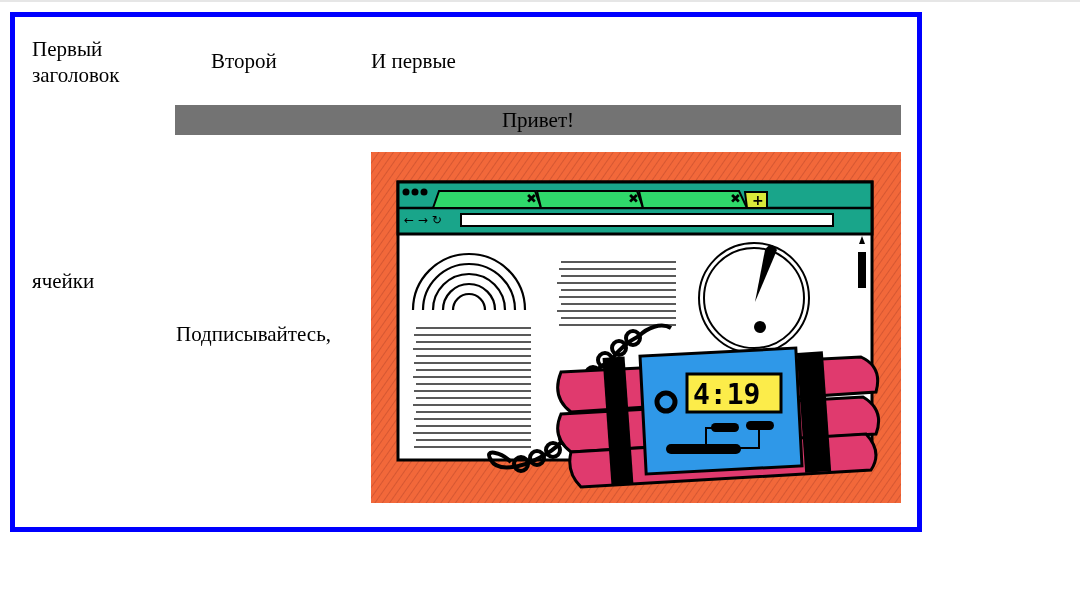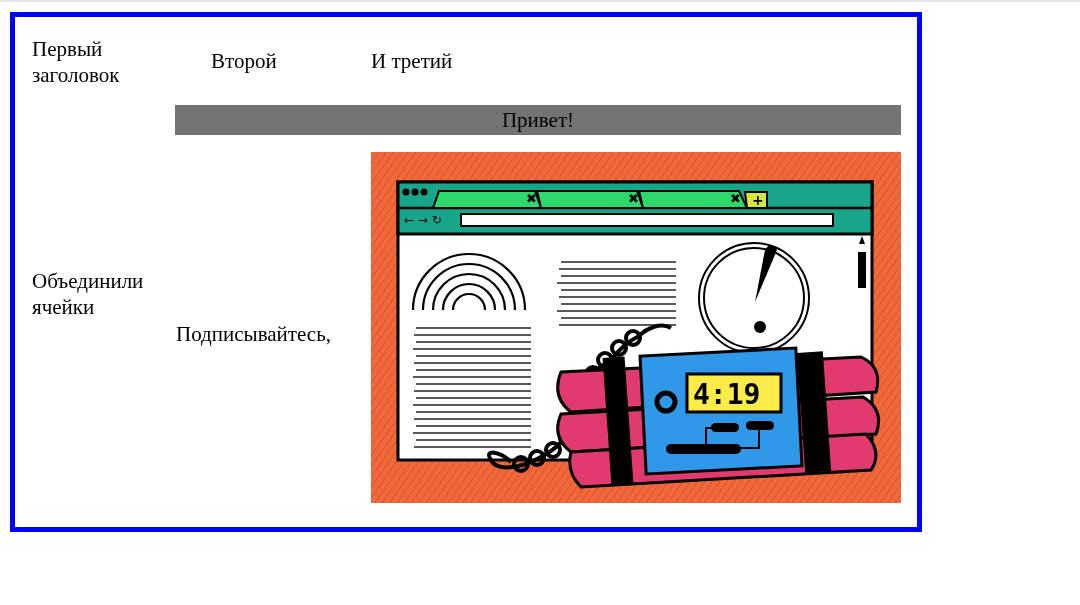--- a/index.html
+++ b/index.html
@@ -19,26 +19,25 @@
 
 <div class="topline"></div>
 
 <div class="frame"></div>
 
 <div class="cell th" style="left:32px; top:36px;">
   <div>Первый</div>
   <div>заголовок</div>
 </div>
 <div class="cell th" style="left:176px; top:48px;margin-left:35px;">Второй</div>
-<div class="cell th" style="left:371px; top:48px;">И третий</div>
+<div class="cell th" style="left:371px; top:48px;">И первые</div>
 
 <div class="yellow">Привет!</div>
 
 <div class="cell" style="left:32px; top:268px;">
-  <div>Объединили</div>
   <div>ячейки</div>
 </div>
 
 <div class="cell" style="left:176px; top:321px;">Подписывайтесь,</div>
 
 <div class="pic">
 <svg width="530" height="351" viewBox="0 0 530 351" xmlns="http://www.w3.org/2000/svg">
   <defs>
     <pattern id="hatch" width="6" height="6" patternUnits="userSpaceOnUse" patternTransform="rotate(35)">
       <rect width="6" height="6" fill="#f2683a"></rect>

